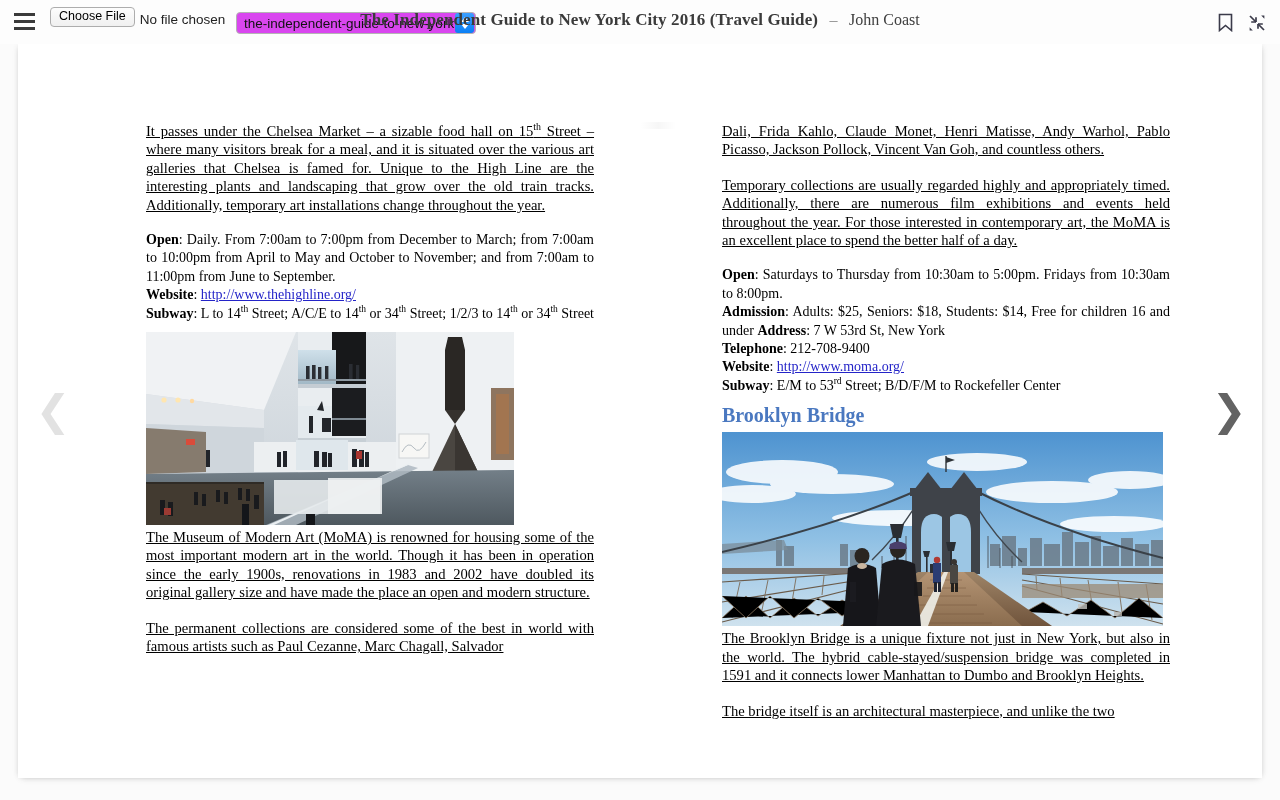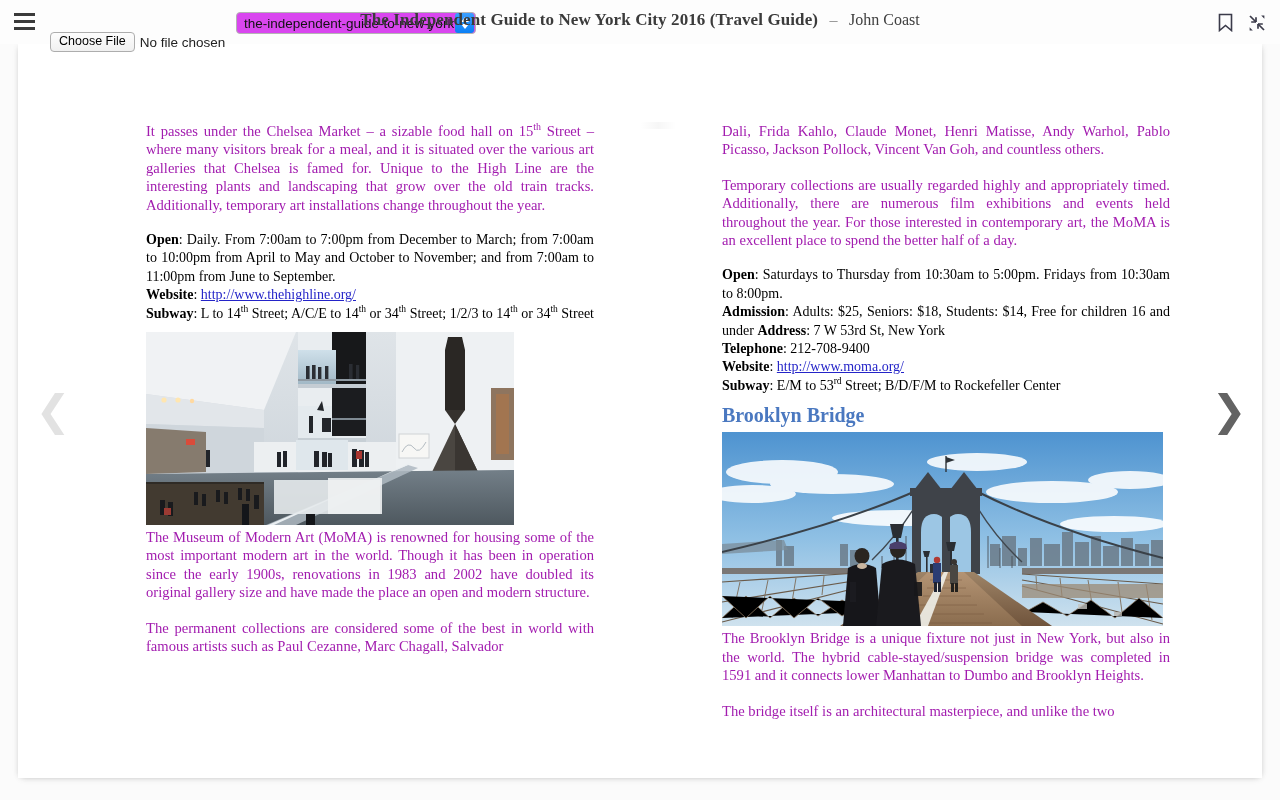--- a/index.html
+++ b/index.html
@@ -39,23 +39,23 @@
     display: block;
     height: 3px;
     background: #3a3a3a;
     border-radius: 0px;
     margin-bottom: 4px;
   }
   #menu-btn span:last-child { margin-bottom: 0; }
 
   .file-row {
     position: absolute;
-    left: 50px; top: 32px;
+    left: 50px; top: 7px;
     display: flex;
-    align-items: center;
+    align-items: flex-end;
   }
   .choose-file-btn {
     font-family: "Liberation Sans", sans-serif;
     font-size: 12.5px;
     color: #000;
     background: linear-gradient(#fdfdfd, #f0f0f0);
     border: 1px solid #adadad;
     border-radius: 4px;
     padding: 1px 8px 2px 8px;
     line-height: 15px;
@@ -175,25 +175,26 @@
     top: 78px;
     width: 448px;
   }
   #col-left  { left: 128px; }
   #col-right { left: 704px; }
 
   p.body, div.body {
     font-family: "Liberation Serif", serif;
     font-size: 14.6px;
     line-height: 18.4px;
-    color: #a21caf;
+    color: #000000;
     text-align: justify;
     margin: 0 0 17px 0;
     -webkit-hyphens: none;
     hyphens: none;
+    text-decoration: underline;
   }
   p.tight { margin-bottom: 0; }
 
   .info-block {
     font-family: "Liberation Serif", serif;
     font-size: 14px;
     line-height: 18.4px;
     color: #000;
     text-align: justify;
     margin: 0 0 9px 0;

